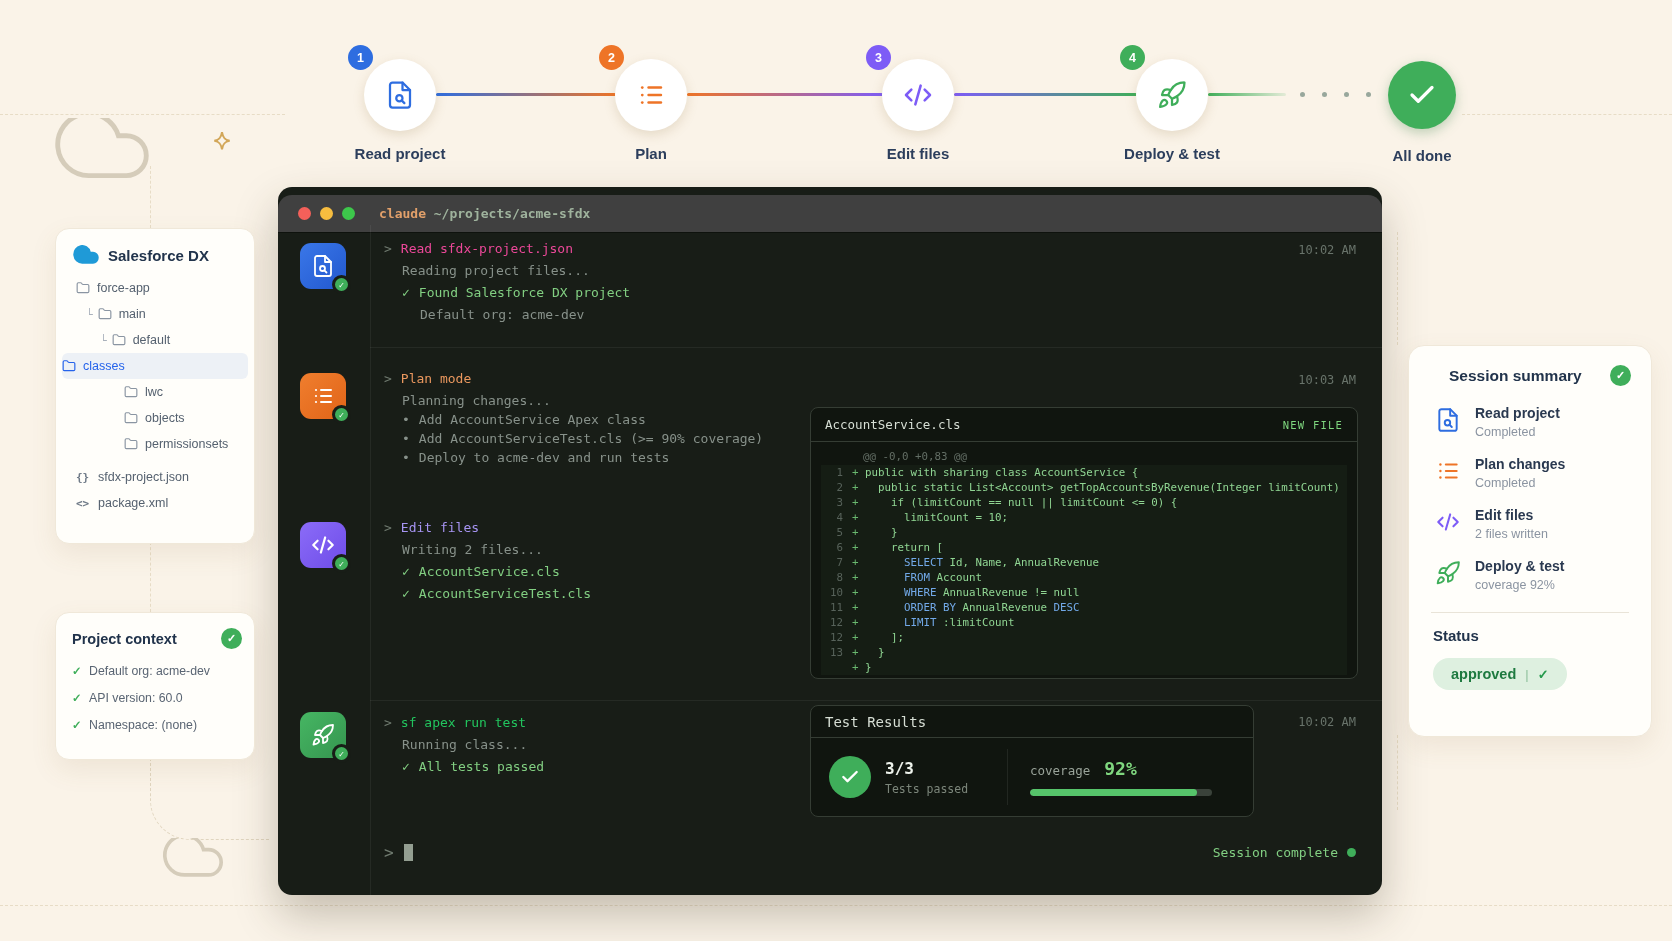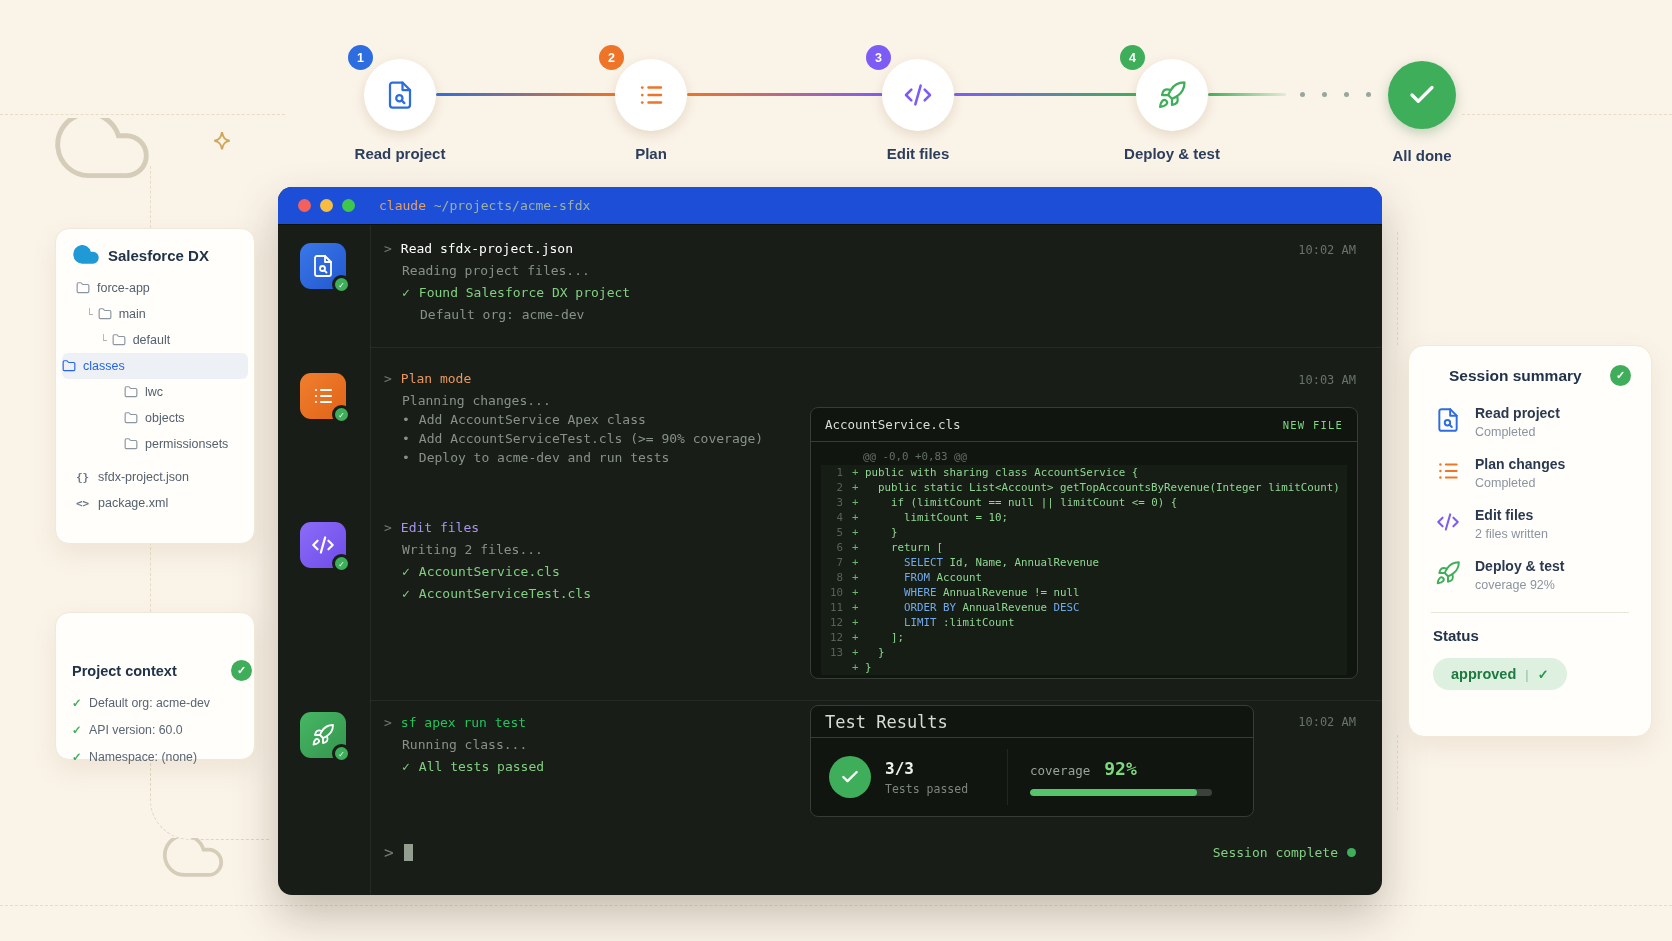--- a/index.html
+++ b/index.html
@@ -49,21 +49,21 @@
   .tree-row svg { color:#8a95a2; flex:none; margin-right:7px; }
   .tree-row.selected { background:#edf1f6; color:#2563eb; }
   .tree-row.selected svg { color:#2563eb; }
   .t-conn { color:#a9b1bb; font-size:11px; margin-right:5px; font-family:"DejaVu Sans Mono",monospace; }
   .t-glyph { font-family:"DejaVu Sans Mono",monospace; font-size:11px; font-weight:bold; color:#6f7a87;
     width:16px; margin-right:6px; }
   .tree-gap { margin-top:7px; }
 
   
   .pc-card { left:55px; top:612px; width:200px; height:148px; }
-  .pc-head { display:flex; align-items:center; justify-content:space-between; padding:15px 2px 8px 16px;margin-top:32px; }
+  .pc-head { display:flex; align-items:center; justify-content:space-between; padding:15px 12px 8px 16px; }
   .pc-title { font-size:14.5px; font-weight:bold; color:#21334b; }
   .green-badge { width:21px; height:21px; border-radius:50%; background:#3fae5a; color:#fff;
     font-size:11px; font-weight:bold; display:flex; align-items:center; justify-content:center; flex:none; }
   .pc-row { display:flex; align-items:center; height:27px; padding-left:16px; font-size:12.3px; color:#5a6573; }
   .pc-check { color:#3fae5a; font-weight:bold; font-size:11.5px; width:17px; }
 
   
   .ss-card { left:1408px; top:345px; width:244px; height:392px; border-radius:16px; }
   .ss-head { display:flex; align-items:center; justify-content:space-between; padding:19px 20px 10px 40px; }
   .ss-title { font-size:15.5px; font-weight:bold; color:#21334b; }
@@ -76,43 +76,43 @@
   .ss-pill { display:inline-flex; align-items:center; margin:12px 0 0 24px; padding:8px 18px;
     background:#def0e0; border-radius:22px; }
   .ss-pill-text { font-size:14.5px; font-weight:600; color:#1e7a40; }
   .ss-pill-sep { color:#8cbf9b; margin:0 9px; font-size:13px; }
   .ss-pill-check { color:#259a4c; font-weight:bold; font-size:13px; }
 
   
   .terminal { position:absolute; left:278px; top:187px; width:1104px; height:708px;
     background:#181d17; border-radius:14px; box-shadow:0 20px 44px rgba(60,50,30,.28);
     z-index:1; font-family:"DejaVu Sans Mono",monospace; }
-  .t-titlebar { position:absolute; left:0; top:0; right:0; height:38px; background:#1d4ed8;
-    border-radius:14px 14px 0 0; border-bottom:1px solid #0e120d; display:flex; align-items:center; }
+  .t-titlebar { position:absolute; left:0; top:8px; right:0; height:38px; background:#404040;
+    border-radius:14px 14px 0 0; border-bottom:1px solid #0e120d; display:flex; align-items:center;font-weight:bold; }
   .tl-dot { width:13px; height:13px; border-radius:50%; margin-left:9px; flex:none; }
   .tl-dot:first-child { margin-left:20px; }
   .tl-red { background:#f4605a; } .tl-yellow { background:#f7bd3f; } .tl-green { background:#3dc84b; }
   .t-title { margin-left:24px; font-size:13px; }
   .t-app { color:#e2a06a; } .t-path { color:#9fb39d; }
 
   .t-vline { position:absolute; left:92px; top:38px; bottom:0; width:1px; background:rgba(255,255,255,.06); }
   .t-hline { position:absolute; left:92px; right:0; height:1px; background:rgba(255,255,255,.06); }
 
   .rail-icon { position:absolute; left:22px; width:46px; height:46px; border-radius:11px;
     display:flex; align-items:center; justify-content:center; color:#fff; }
   .mini-check { position:absolute; right:-5px; bottom:-5px; width:19px; height:19px; border-radius:50%;
     background:#3fae5a; border:3px solid #181d17; color:#fff; font-size:9px; font-weight:bold;
     display:flex; align-items:center; justify-content:center; }
 
   .t-time { position:absolute; right:26px; font-size:12px; color:#68736a; }
   .t-section { position:absolute; left:106px; font-size:13px; }
   .trow { margin-top:7px; display:flex; gap:9px; align-items:baseline; }
   .trow:first-child { margin-top:0; }
   .chev { color:#6f7a6f; }
-  .c-blue { color:#ffffff; } .c-orange { color:#e9975e; } .c-purple { color:#a694f2; } .c-green { color:#22c55e; }
+  .c-blue { color:#ec4899; } .c-orange { color:#e9975e; } .c-purple { color:#a694f2; } .c-green { color:#22c55e; }
   .t-out { color:#87918a; margin-left:18px; }
   .t-ok { color:#82cf82; margin-left:18px; }
   .t-ind2 { margin-left:36px; }
   .t-bullet { margin-top:4px; }
   .blt { color:#87918a; }
 
   .dark-panel { position:absolute; background:#10150f; border:1px solid #353d34; border-radius:8px; }
   .dp-head { height:34px; display:flex; align-items:center; justify-content:space-between;
     padding:0 14px; border-bottom:1px solid #353d34; }
   .dp-filename { font-size:12.5px; color:#d7dfd5; }
@@ -122,21 +122,21 @@
   .diff-body { padding:7px 10px; font-size:10.8px; }
   .diff-hunk { color:#636e65; margin-left:42px; line-height:16px; }
   .diff-line { display:flex; line-height:15px; background:rgba(110,200,120,.05); }
   .diff-line .ln { width:22px; text-align:right; margin-right:9px; color:#57625a; flex:none; }
   .diff-line .plus { width:13px; color:#69b86f; flex:none; }
   .diff-line .code { white-space:pre; color:#90d693; overflow:hidden; }
   .diff-line .kw { color:#72a9e8; }
 
   .tr-panel { left:532px; top:518px; width:444px; height:112px; }
   .tr-head { height:32px; display:flex; align-items:center; padding:0 14px;
-    border-bottom:1px solid #353d34; font-size:17px; color:#d7dfd5; }
+    border-bottom:1px solid #353d34; font-size:14px; color:#d7dfd5; }
   .tr-body { display:flex; align-items:center; height:78px; }
   .tr-pass { display:flex; align-items:center; gap:14px; padding:0 18px; width:196px; }
   .tr-bigcheck { width:42px; height:42px; border-radius:50%; background:#3fae5a; color:#fff;
     display:flex; align-items:center; justify-content:center; flex:none; }
   .tr-ratio { font-size:16px; font-weight:bold; color:#eef3ec; }
   .tr-sub { font-size:11.5px; color:#7c867b; margin-top:4px; }
   .tr-vdiv { width:1px; height:56px; background:rgba(255,255,255,.08); }
   .tr-cov { padding:0 0 0 22px; }
   .tr-cov-row { display:flex; align-items:baseline; gap:14px; }
   .tr-cov-label { font-size:12.5px; color:#99a399; }

